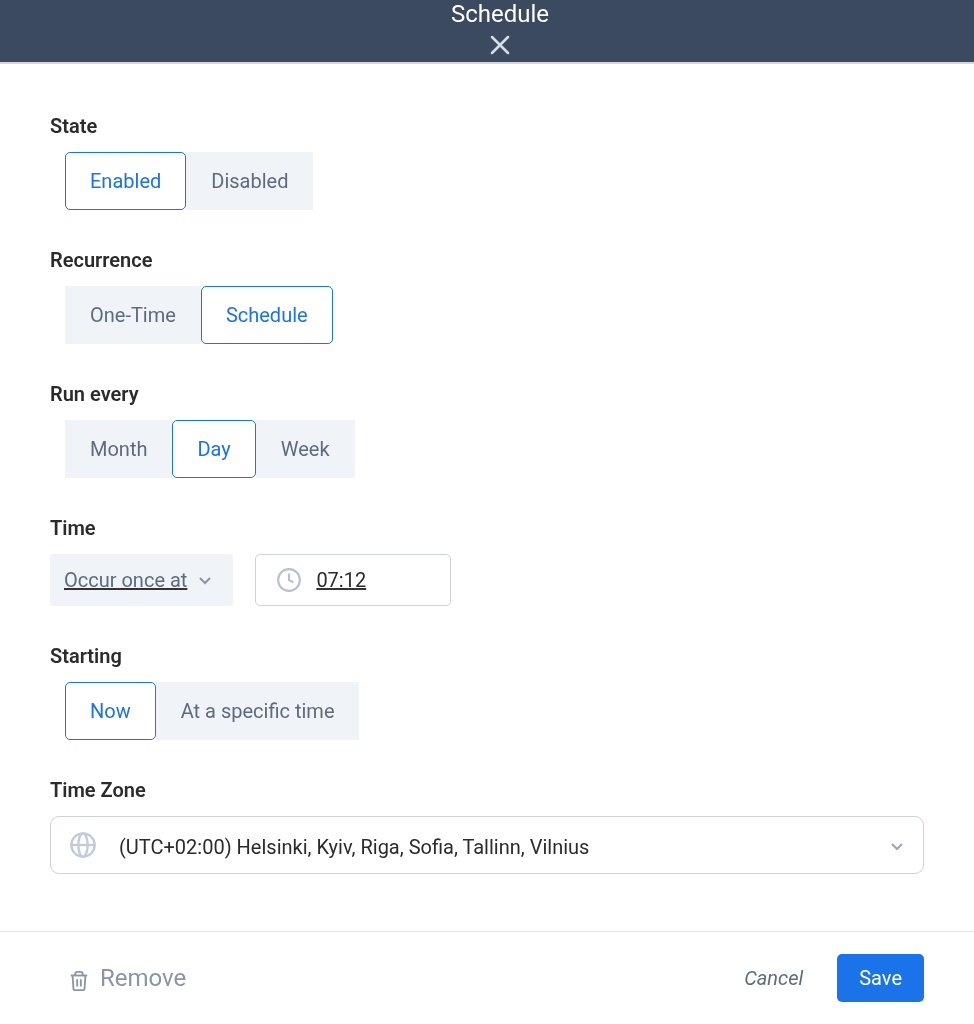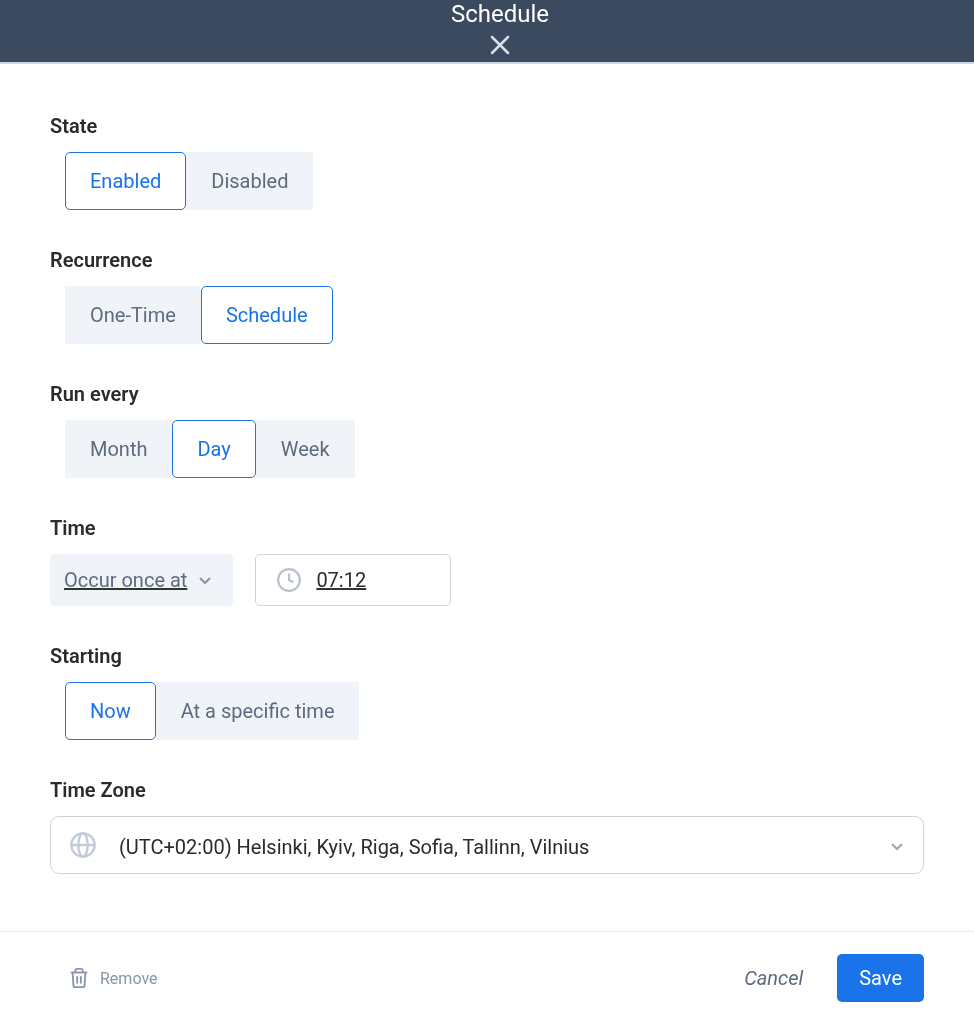--- a/index.html
+++ b/index.html
@@ -134,23 +134,23 @@
     left: 0;
     right: 0;
     border-top: 1px solid #e3e8ee;
     padding: 22px 50px 22px 68px;
     display: flex;
     align-items: center;
     background: #fff;
   }
   .remove-btn {
     display: flex;
-    align-items: center;
+    align-items: flex-end;
     gap: 10px;
-    font-size: 16px;
+    font-size: 24px;
     color: #8a95a5;
     cursor: pointer;
   }
   .trash-icon { display:flex; }
   .footer-spacer { flex: 1; }
   .cancel-btn {
     font-size: 20px;
     color: #5e6b7e;
     padding: 12px 20px;
     cursor: pointer;

